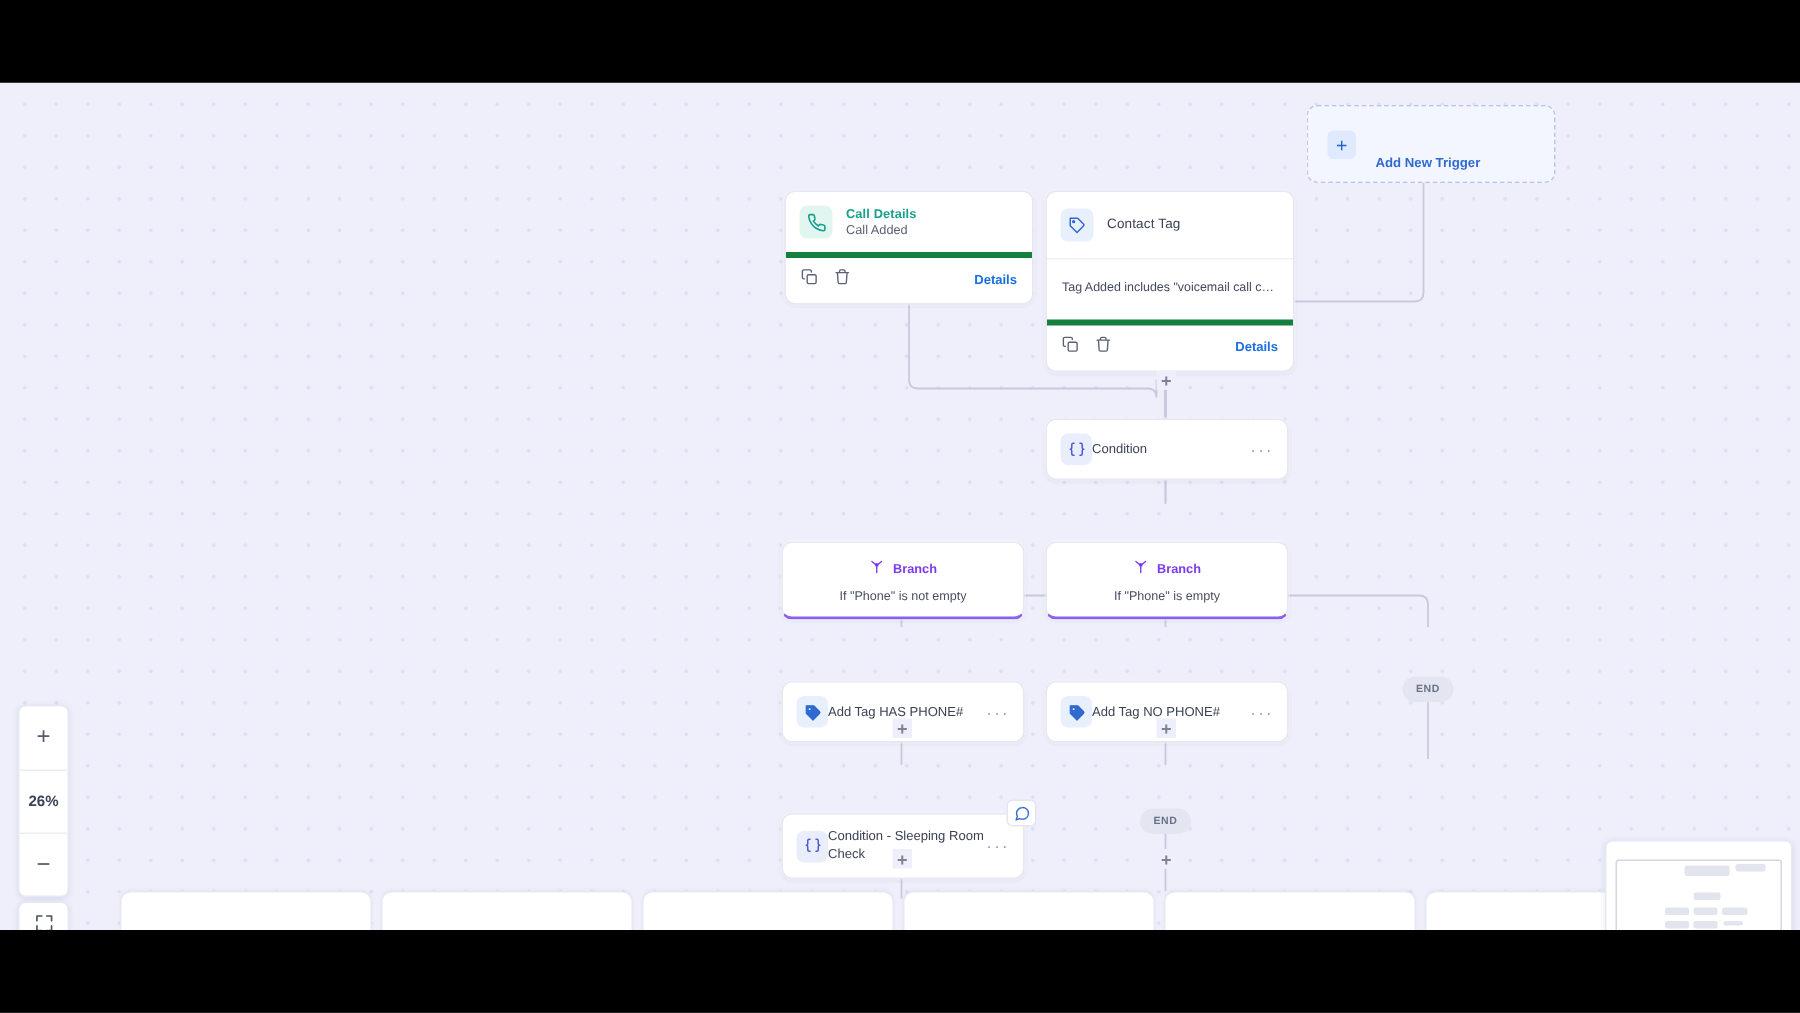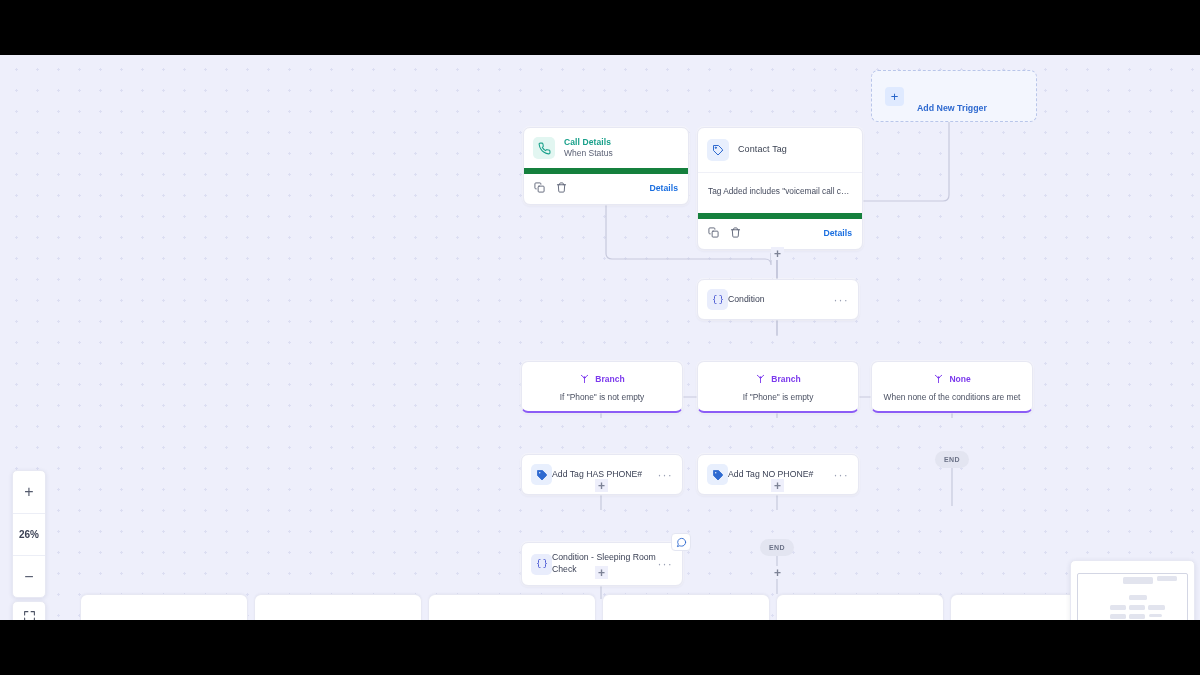--- a/index.html
+++ b/index.html
@@ -51,21 +51,21 @@
   .ico-call { background: #e2f6f1; }
   .ico-tag  { background: #e8effd; }
   .trig-txt { display: flex; flex-direction: column; justify-content: center; line-height: 1.25; min-width: 0; }
   .trig-title { font-size: 8.5px; font-weight: bold; color: #18a08a; letter-spacing: .1px; }
   .trig-title.blue { color: #3b4252; font-weight: normal; font-size: 9px; }
   .trig-sub { font-size: 8.5px; color: #5c6275; }
   .trig-body { padding: 9px 10px 10px 10px; border-top: 1px solid #eff0f7; }
   .trig-line { font-size: 8.3px; color: #454b5e; line-height: 1.65; white-space: nowrap; overflow: hidden; text-overflow: ellipsis; }
   .trig-foot {
     display: flex; align-items: center; justify-content: space-between;
-    padding: 5px 10px 7px 10px; border-top: 6px solid #15803d;
+    padding: 5px 10px 7px 10px; border-top: 4px solid #15803d;
   }
   .foot-icons { display: flex; gap: 11px; align-items: center; }
   .details-link { font-size: 8.7px; color: #1b6fe0; font-weight: bold; cursor: pointer; }
 
   
   .add-trigger {
     position: absolute; width: 166px; height: 52px;
     border: 1.3px dashed #b9c6ea; border-radius: 7px;
     background: #f3f6fe;
     display: flex; align-items: center; gap: 13px; padding-left: 13px;
@@ -227,21 +227,21 @@
 
     <div class="node trigger" style="left:523px; top:72px;">
       <div class="trig-head">
         <span class="trig-ico ico-call">
           <svg width="13" height="13" viewBox="0 0 24 24" fill="none" stroke="#18a08a" stroke-width="2" stroke-linecap="round" stroke-linejoin="round">
             <path d="M22 16.9v3a2 2 0 0 1-2.2 2 19.8 19.8 0 0 1-8.6-3.1 19.5 19.5 0 0 1-6-6A19.8 19.8 0 0 1 2.1 4.2 2 2 0 0 1 4.1 2h3a2 2 0 0 1 2 1.7c.1 1 .3 1.9.6 2.8a2 2 0 0 1-.4 2.1L8 9.9a16 16 0 0 0 6 6l1.3-1.3a2 2 0 0 1 2.1-.4c.9.3 1.8.5 2.8.6a2 2 0 0 1 1.8 2.1z"></path>
           </svg>
         </span>
         <span class="trig-txt">
           <span class="trig-title">Call Details</span>
-          <span class="trig-sub">When Status</span>
+          <span class="trig-sub">Call Added</span>
         </span>
       </div>
       <div class="trig-foot">
         <span class="foot-icons">
           <span>
             <svg width="11" height="11" viewBox="0 0 24 24" fill="none" stroke="#5c6275" stroke-width="2" stroke-linecap="round" stroke-linejoin="round">
               <rect x="9" y="9" width="13" height="13" rx="2"></rect>
               <path d="M5 15H4a2 2 0 0 1-2-2V4a2 2 0 0 1 2-2h9a2 2 0 0 1 2 2v1"></path>
             </svg>
           </span>
@@ -327,32 +327,20 @@
           <svg width="11" height="11" viewBox="0 0 24 24" fill="none" stroke="#7c3aed" stroke-width="2" stroke-linecap="round" stroke-linejoin="round">
             <path d="M12 21V11M12 11 5 5M12 11l7-6"></path>
             <circle cx="12" cy="10" r="1.6" fill="#7c3aed"></circle>
           </svg>
         </span>
         <span class="branch-title">Branch</span>
       </div>
       <div class="branch-sub">If "Phone" is empty</div>
     </div>
 
-    <div class="node branch" style="left:871px; top:306px;">
-      <div class="branch-head">
-        <span>
-          <svg width="11" height="11" viewBox="0 0 24 24" fill="none" stroke="#7c3aed" stroke-width="2" stroke-linecap="round" stroke-linejoin="round">
-            <path d="M12 21V11M12 11 5 5M12 11l7-6"></path>
-            <circle cx="12" cy="10" r="1.6" fill="#7c3aed"></circle>
-          </svg>
-        </span>
-        <span class="branch-title">None</span>
-      </div>
-      <div class="branch-sub">When none of the conditions are met</div>
-    </div>
 
     <div class="plusbtn" style="left:595px; top:424px;">
       <span>+</span>
     </div>
     <div class="plusbtn" style="left:771px; top:424px;">
       <span>+</span>
     </div>
 
     <div class="endpill" style="left:935px; top:396px;">
       <span>END</span>

